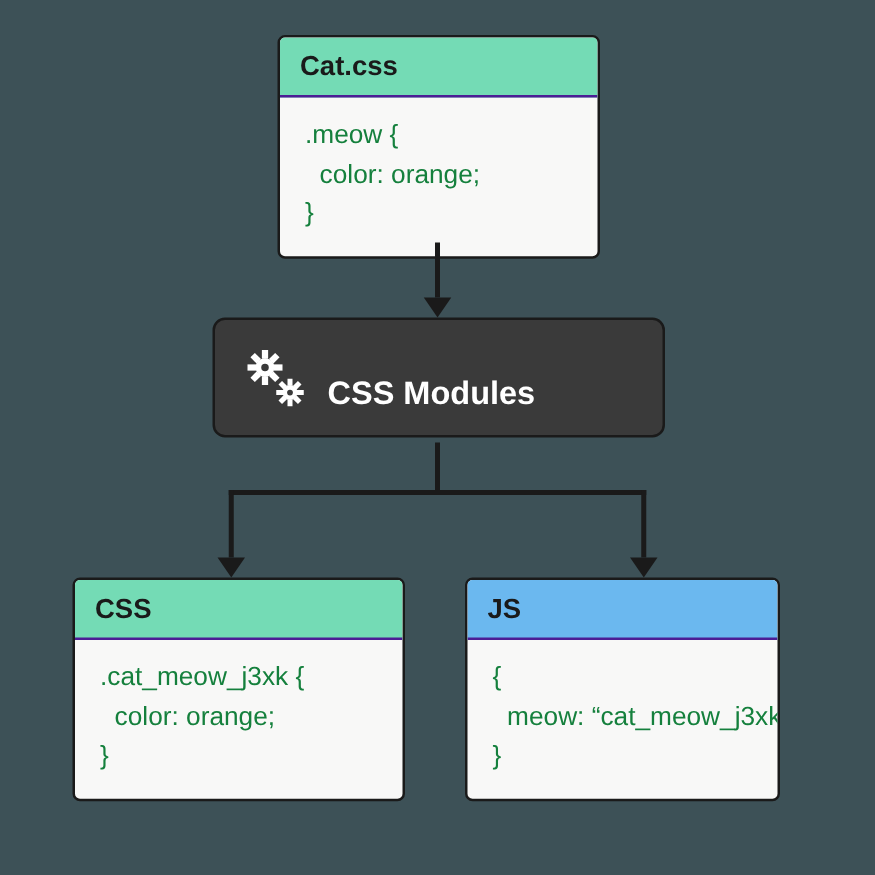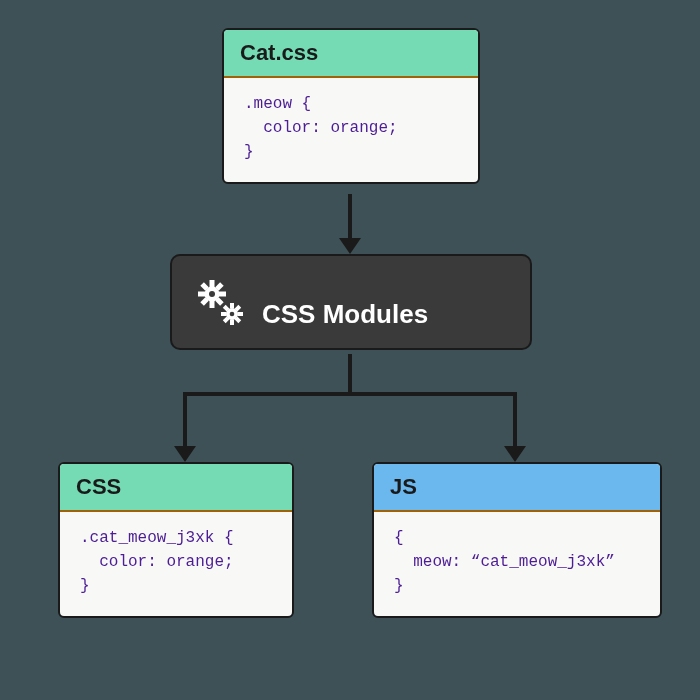--- a/index.html
+++ b/index.html
@@ -15,30 +15,30 @@
     border: 2px solid #1a1a1a;
     border-radius: 6px;
     overflow: hidden;
     background: #f8f8f7;
   }
   .box-header {
     padding: 10px 16px;
     font-weight: 700;
     font-size: 22px;
     color: #1a1a1a;
-    border-bottom: 2px solid #a16207;
+    border-bottom: 2px solid #4c1d95;
   }
   .header-green { background: #74dbb5; }
   .header-blue { background: #6bb8ef; }
   .box-body {
     padding: 14px 20px 18px 20px;
-    font-family: Liberation Mono, monospace;
-    font-size: 16px;
+    font-family: Liberation Sans, sans-serif;
+    font-size: 21px;
     line-height: 1.5;
-    color: #4c1d95;
+    color: #15803d;
     white-space: pre;
   }
   .compiler {
     position: absolute;
     background: #3a3a3a;
     border: 2px solid #1a1a1a;
     border-radius: 10px;
     color: #fff;
     display: flex;
     align-items: flex-end;
@@ -124,25 +124,25 @@
 <div class="arrow-line" style="left:348px; top:354px; width:4px; height:40px;"></div>
 
 <div class="arrow-line" style="left:183px; top:392px; width:334px; height:4px;"></div>
 
 <div class="arrow-line" style="left:183px; top:392px; width:4px; height:54px;"></div>
 <div class="arrow-head" style="left:174px; top:446px;"></div>
 
 <div class="arrow-line" style="left:513px; top:392px; width:4px; height:54px;"></div>
 <div class="arrow-head" style="left:504px; top:446px;"></div>
 
-<div class="box" style="left:58px; top:462px; width:236px;">
+<div class="box" style="left:58px; top:462px; width:266px;">
   <div class="box-header header-green">CSS</div>
   <div class="box-body">.cat_meow_j3xk {
   color: orange;
 }</div>
 </div>
 
-<div class="box" style="left:372px; top:462px; width:290px;">
+<div class="box" style="left:372px; top:462px; width:252px;">
   <div class="box-header header-blue">JS</div>
   <div class="box-body">{
   meow: “cat_meow_j3xk”
 }</div>
 </div>
 
 </body></html>

